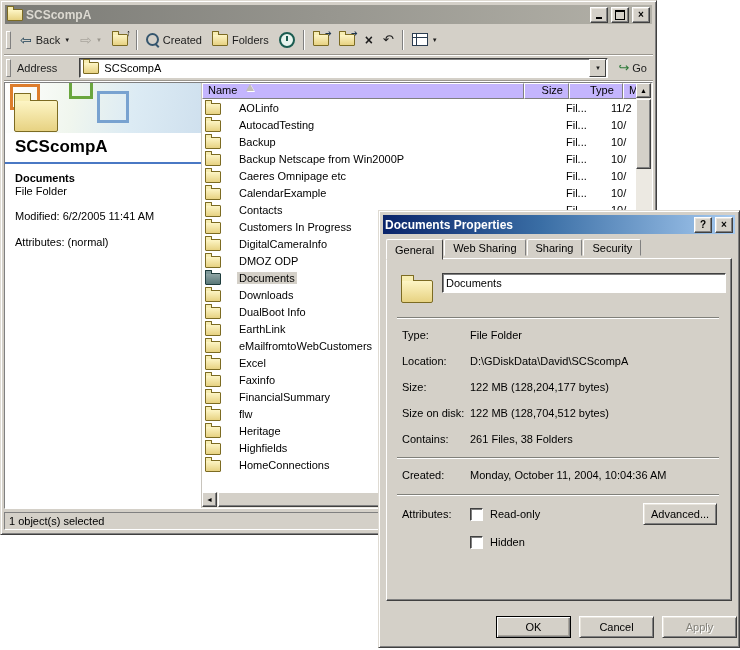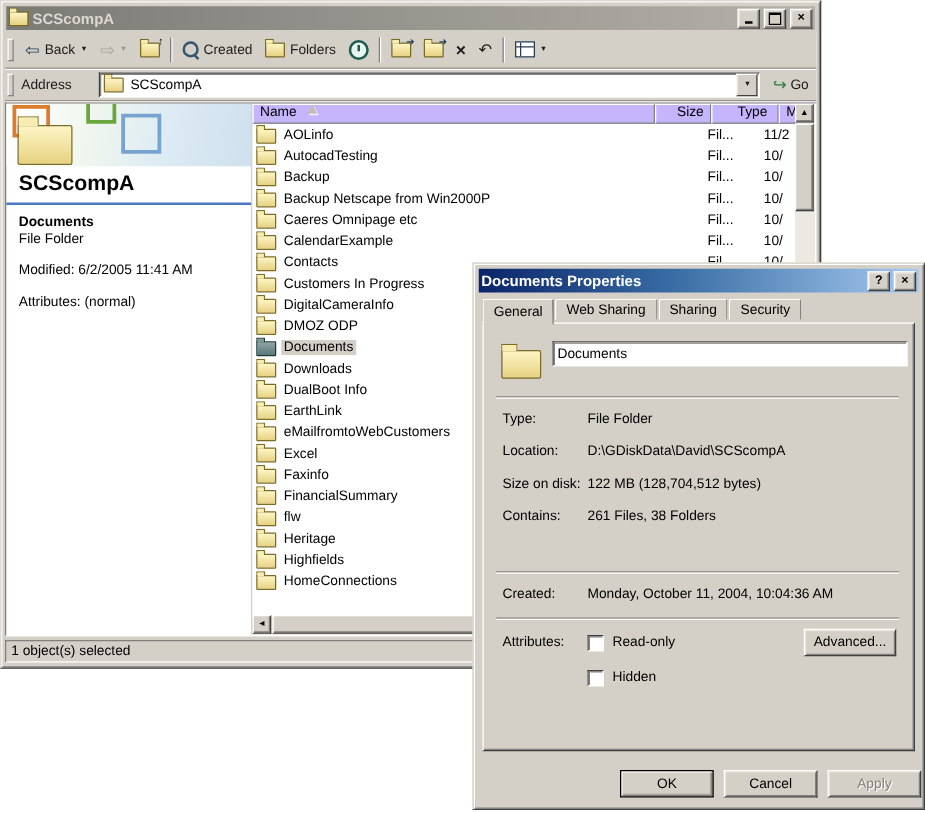--- a/index.html
+++ b/index.html
@@ -80,21 +80,21 @@
   .side-gap{height:13px;}
   
   #list{flex:1;position:relative;background:#fff;min-width:0;overflow:hidden;}
   #hdr{display:flex;height:16px;}
   .hcell{flex:none;box-sizing:border-box;background:#c4b5fd;border:1px solid;border-color:#fff #808080 #808080 #fff;
     display:flex;align-items:flex-start;padding:0 5px;overflow:hidden;white-space:nowrap;}
   .hc-name{width:322px;} .hc-size{width:45px;justify-content:flex-end;} .hc-type{width:54px;padding-left:20px;} .hc-mod{flex:1;}
   .sort-tri{width:0;height:0;margin-left:9px;border-left:4px solid transparent;border-right:4px solid transparent;
     border-bottom:7px solid #c2beb6;filter:drop-shadow(1px 1px 0 #fff);}
   #list-rows{position:absolute;left:0;top:16px;right:16px;bottom:16px;overflow:hidden;}
-  .lrow{position:relative;height:17px;display:flex;align-items:center;gap:4px;padding-left:3px;white-space:nowrap;}
+  .lrow{position:relative;height:17px;display:flex;align-items:center;gap:16px;padding-left:3px;white-space:nowrap;}
   .lname{padding:0 2px;}
   .lrow.sel .lname{background:#d4d0c8;}
   .lrow.sel .fi{background:linear-gradient(180deg,#8ea4a4,#5a7878);border-color:#1e3c3c;}
   .lrow.sel .fi::before{background:#7e9898;border-color:#1e3c3c;}
   .rtype{position:absolute;left:364px;width:32px;overflow:hidden;}
   .rmod{position:absolute;left:409px;width:25px;overflow:hidden;}
   
   .sb-btn{position:absolute;width:15px;height:15px;background:#d4d0c8;border:1px solid;border-color:#fff #404040 #404040 #fff;
     box-shadow:inset -1px -1px 0 #808080;display:flex;align-items:center;justify-content:center;
     font-size:7px;color:#000;box-sizing:border-box;}
@@ -436,20 +436,24 @@
     <div id="prop-rows">
         <div class="prow">
     <span class="plabel">Type:</span>
     <span class="pvalue">File Folder</span>
   </div>
         <div class="prow">
     <span class="plabel">Location:</span>
     <span class="pvalue">D:\GDiskData\David\SCScompA</span>
   </div>
         <div class="prow">
+    <span class="plabel">Size:</span>
+    <span class="pvalue">122 MB (128,204,177 bytes)</span>
+  </div>
+        <div class="prow">
     <span class="plabel">Size on disk:</span>
     <span class="pvalue">122 MB (128,704,512 bytes)</span>
   </div>
         <div class="prow">
     <span class="plabel">Contains:</span>
     <span class="pvalue">261 Files, 38 Folders</span>
   </div>
       </div>
     <span class="etch" id="etch2"></span>
     <div id="created-row">

